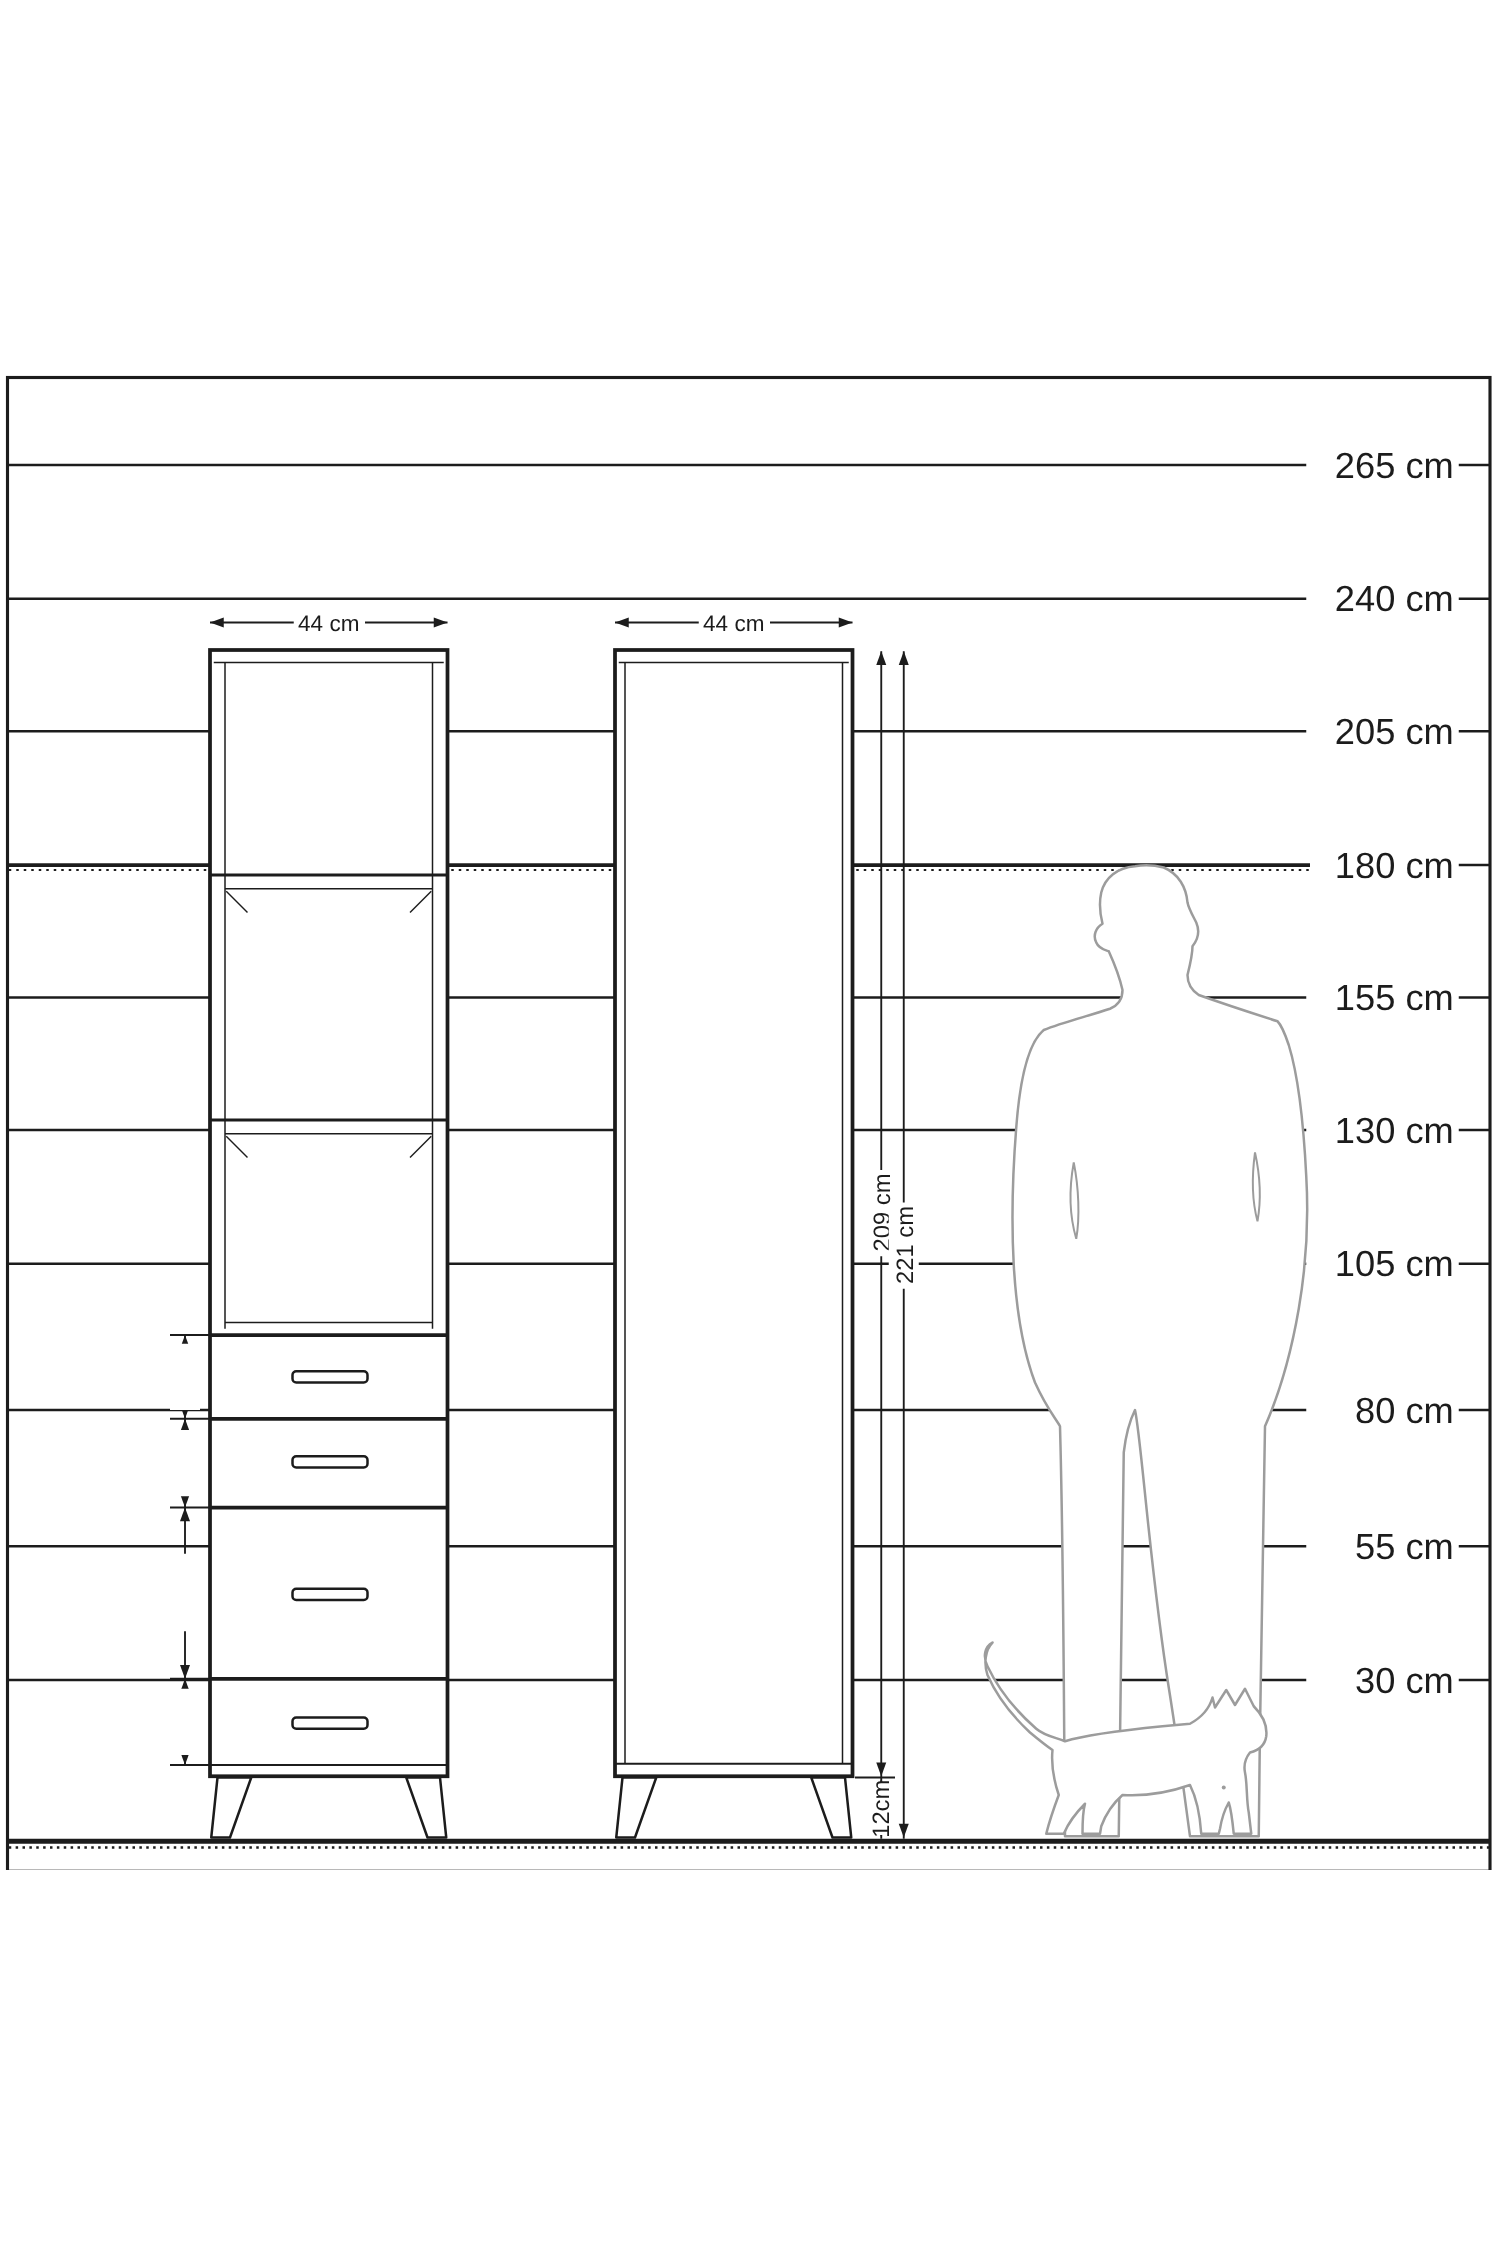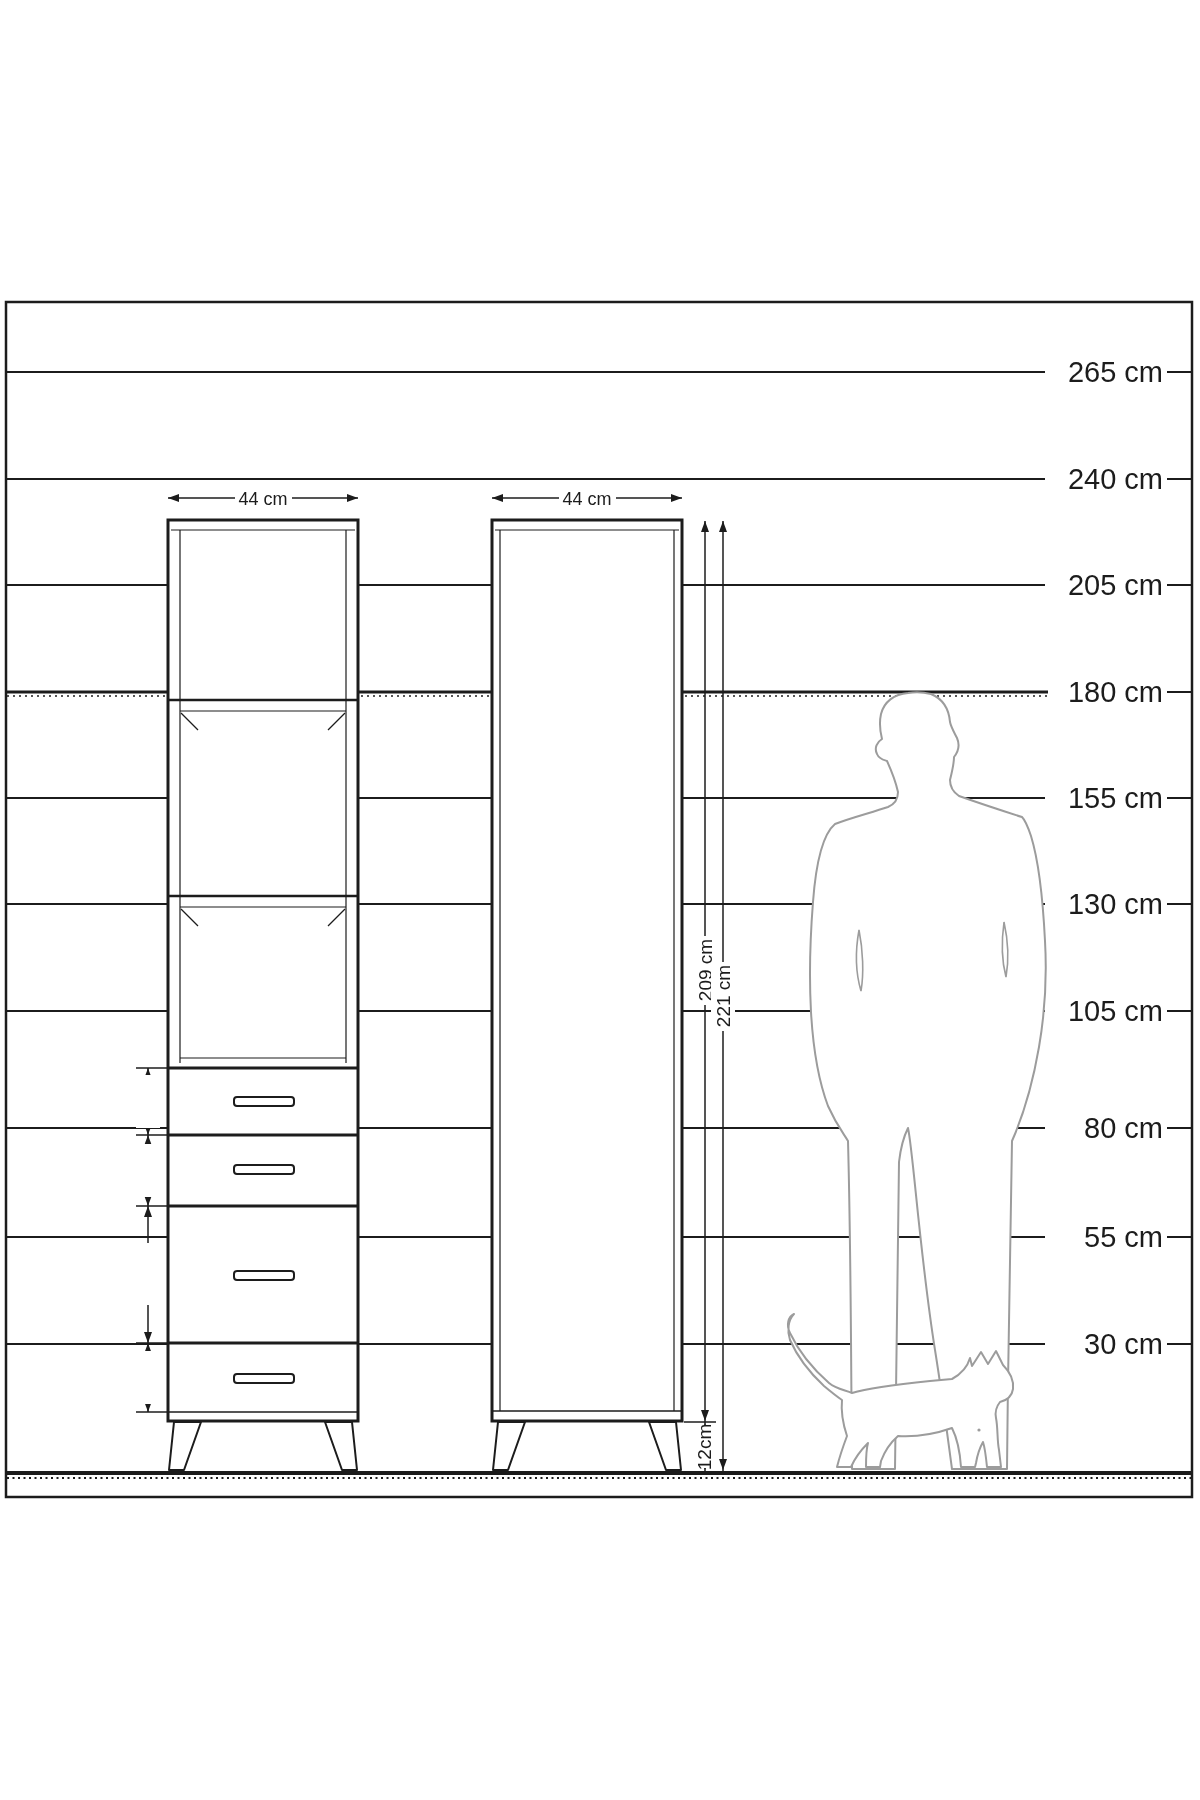--- a/index.html
+++ b/index.html
@@ -1,16 +1,16 @@
 <!DOCTYPE html>
 <html><head>
 <meta charset="utf-8">
 <style>
   html,body{margin:0;padding:0;background:#ffffff;}
-  .stage{position:relative;width:1200px;height:1800px;background:#fff;overflow:hidden;
+  .stage{position:relative;width:1200px;height:1496px;background:#fff;overflow:hidden;
          font-family:"Liberation Sans",sans-serif;}
   svg{display:block;}
   .scale-label{font-family:"Liberation Sans",sans-serif;font-size:29px;fill:#1c1c1c;}
   .dim-label{font-family:"Liberation Sans",sans-serif;font-size:19px;fill:#1c1c1c;}
   .dim-label-small{font-family:"Liberation Sans",sans-serif;font-size:18px;fill:#1c1c1c;}
 </style>
 </head>
 <body>
 
 <div class="stage">

